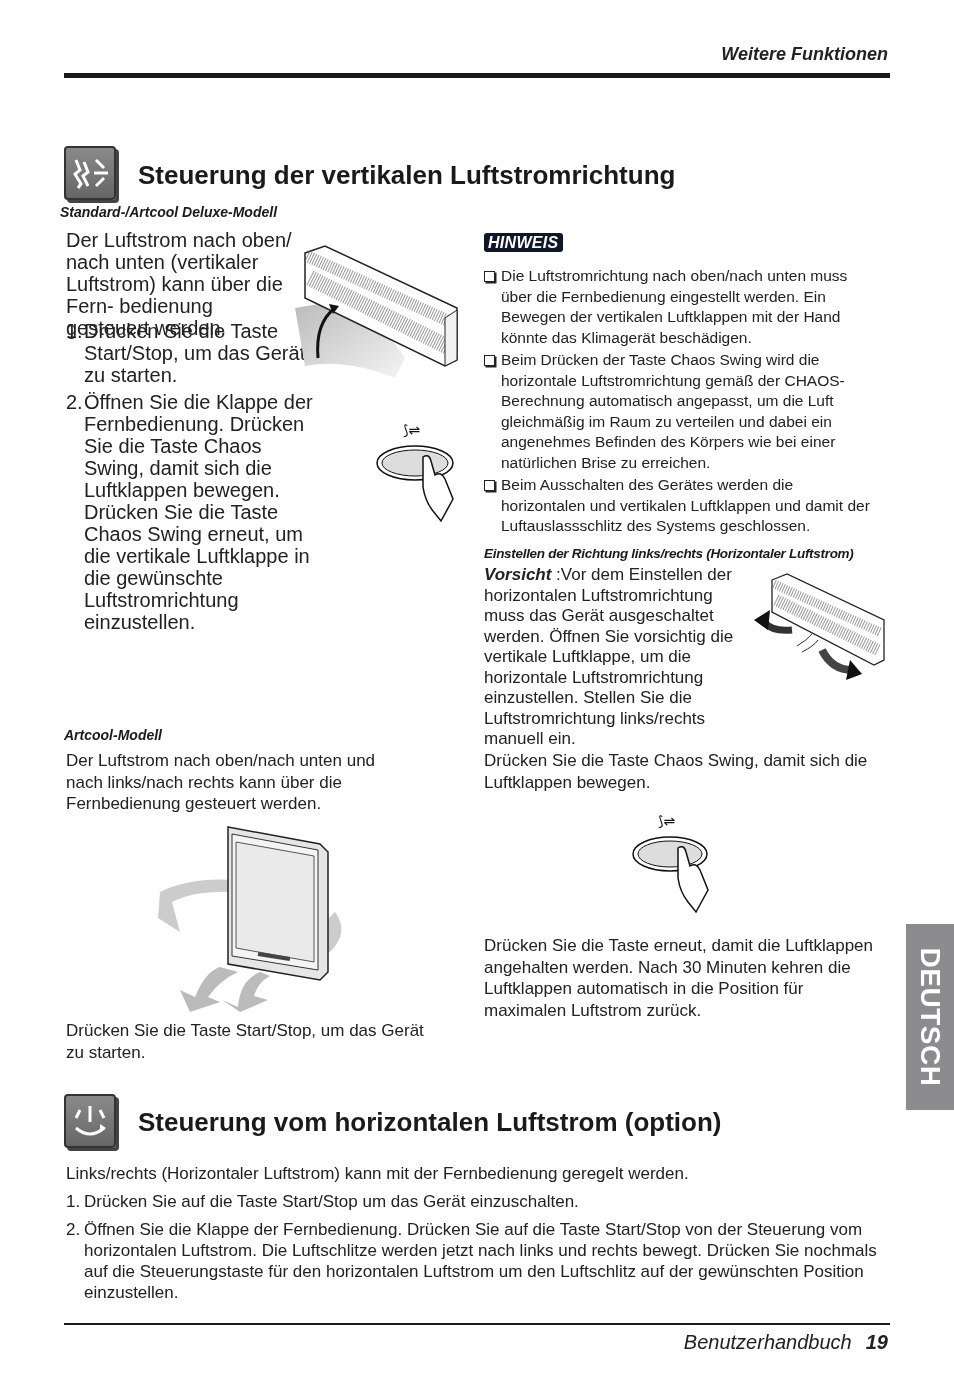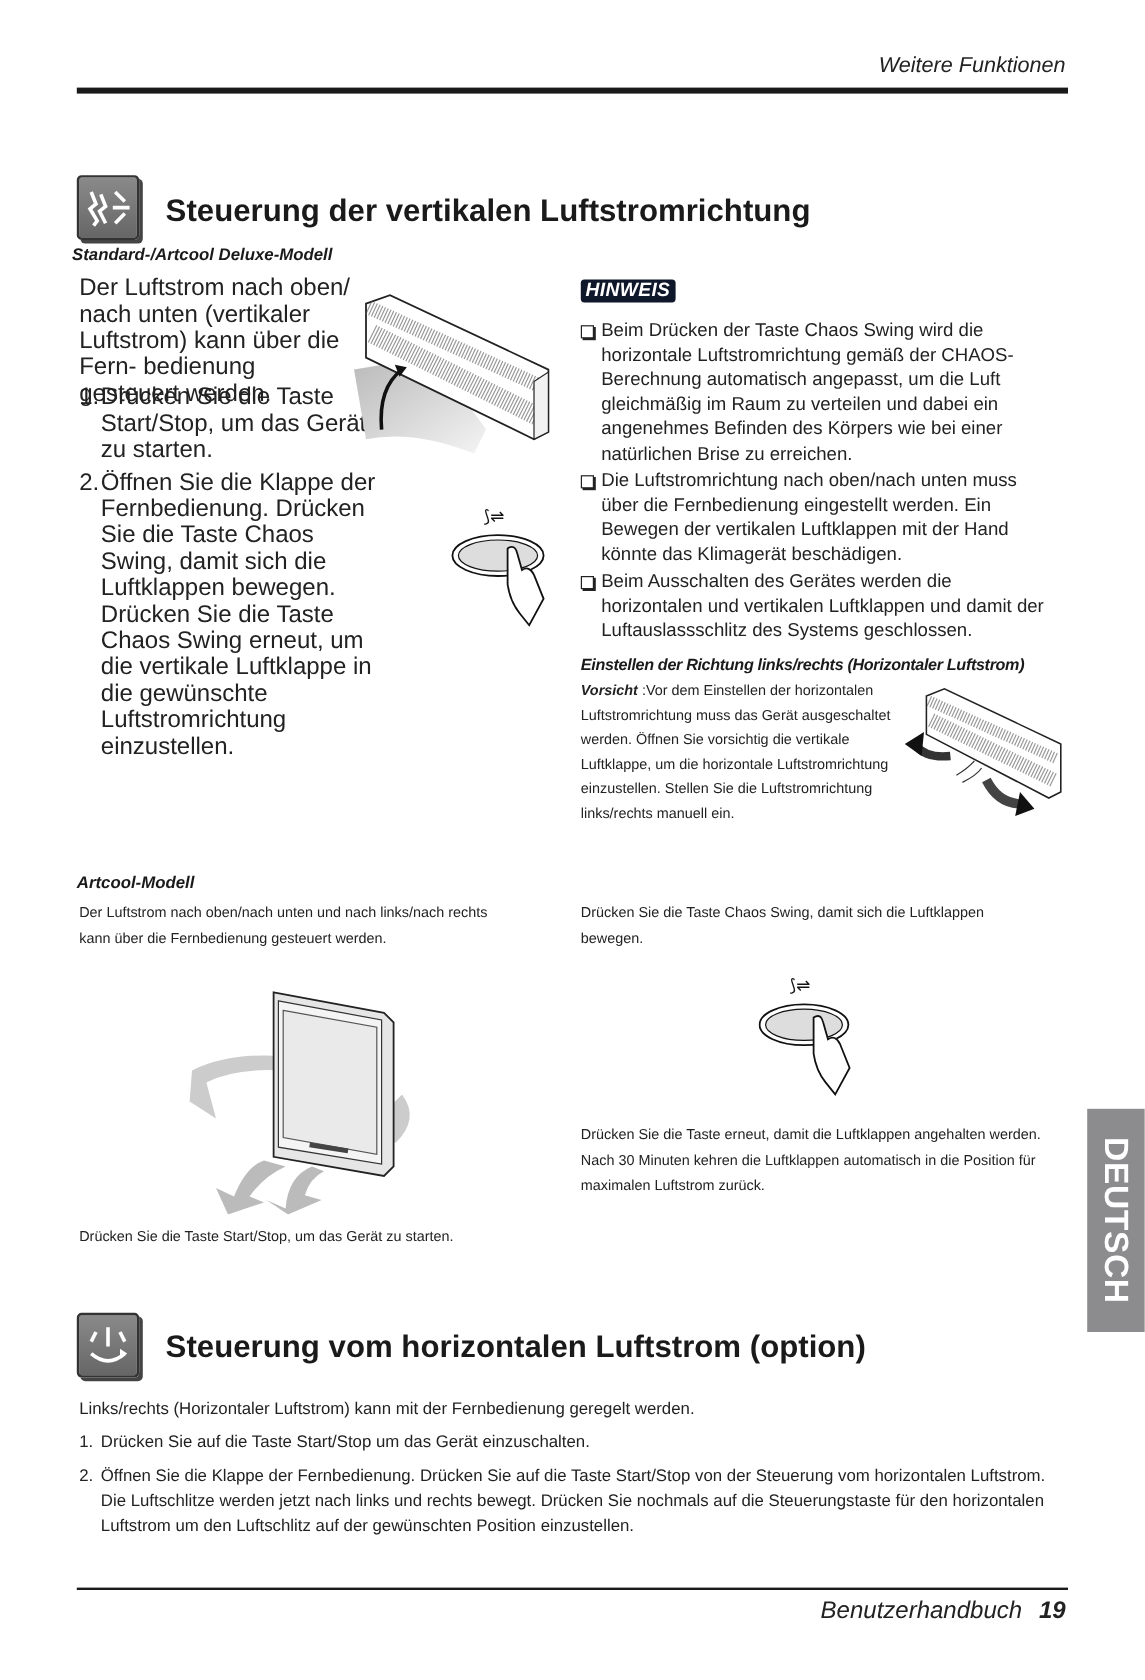--- a/index.html
+++ b/index.html
@@ -1,19 +1,19 @@
 <!DOCTYPE html>
 <html><head>
 <meta charset="utf-8">
 <style>
   html, body { margin: 0; padding: 0; background: #ffffff; }
   body { width: 954px; height: 1400px; position: relative; overflow: hidden;
          font-family: "Liberation Sans", sans-serif; color: #222; }
   .abs { position: absolute; }
-  .header-text { right: 66px; top: 44px; font-size: 18px; font-style: italic; color: #222; }
+  .header-text { right: 66px; top: 44px; font-size: 18px; font-style: italic; color: #222; font-weight: bold; }
   .header-rule { left: 64px; top: 73px; width: 826px; height: 5px; background: #1a1a1a; }
   .footer-rule { left: 64px; top: 1323px; width: 826px; height: 2px; background: #1a1a1a; }
   .footer { right: 66px; top: 1331px; font-size: 20px; color: #222; }
   .footer .manual { font-style: italic; }
   .footer .pagenum { font-weight: bold; font-style: italic; margin-left: 14px; }
 
   .sec-icon { width: 48px; height: 50px; background: linear-gradient(#8a8a8a, #666); border: 2px solid #333;
               border-radius: 4px; box-shadow: 3px 3px 0 #444; }
   .sec-icon svg { width: 48px; height: 50px; }
   .sec-title { font-size: 26px; font-weight: bold; color: #1a1a1a; }
@@ -26,22 +26,22 @@
 
   .hinweis { background: #0f172a; color: #fff; font-weight: bold; font-style: italic; font-size: 16px;
              padding: 1px 4px; border-radius: 3px; letter-spacing: 0.3px; }
   .note-list { margin: 0; padding: 0; list-style: none; font-size: 15.5px; line-height: 20.5px; }
   .note-list li { position: relative; padding-left: 17px; margin-bottom: 2px; }
   .note-list li .box { position: absolute; left: 0; top: 5px; width: 9px; height: 9px; border: 1px solid #222;
                        box-shadow: 1.5px 1.5px 0 #222; }
   .side-tab { left: 906px; top: 924px; width: 48px; height: 186px; background: #8c8c8f; }
   .side-tab span { position: absolute; left: 50%; top: 50%; transform: translate(-50%, -50%) rotate(90deg);
                    color: #fff; font-weight: bold; font-size: 28px; letter-spacing: 0.5px; white-space: nowrap; }
-  .small-text { font-size: 12px; line-height: 20.5px; }
-  .sec2-text { font-size: 14px; line-height: 21px; }
+  .small-text { font-size: 17px; line-height: 20.5px; }
+  .sec2-text { font-size: 17px; line-height: 21px; }
 </style>
 </head>
 <body>
 
 <div class="abs header-text">Weitere Funktionen</div>
 <div class="abs header-rule"></div>
 
 <div class="abs sec-icon" style="left:64px; top:146px;">
   <svg viewBox="0 0 48 50">
     <path d="M10 12 L14 22 L9 26 L15 36 L12 40" stroke="#fff" stroke-width="3" fill="none"></path>
@@ -89,22 +89,22 @@
   <svg viewBox="0 0 90 110" width="90" height="110">
     <text x="28" y="20" font-size="14" font-family="DejaVu Sans, sans-serif" fill="#111">⟆⇌</text>
     <ellipse cx="40" cy="48" rx="38" ry="17" fill="#fff" stroke="#111" stroke-width="1.5"></ellipse>
     <ellipse cx="40" cy="48" rx="33" ry="13" fill="#ddd" stroke="#111"></ellipse>
     <path d="M48 42 Q54 38 56 46 L60 60 Q66 56 70 64 L78 84 L66 106 L58 96 Q50 86 48 72 Z" fill="#fff" stroke="#111" stroke-width="1.5"></path>
   </svg>
 </div>
 
 <div class="abs" style="left:484px; top:234px;"><span class="hinweis">HINWEIS</span></div>
 <ul class="abs note-list" style="left:484px; top:266px; width:390px;">
+  <li><span class="box"></span><span>Die Luftstromrichtung nach oben/nach unten muss über die Fernbedienung eingestellt werden. Ein Bewegen der vertikalen Luftklappen mit der Hand könnte das Klimagerät beschädigen.</span></li>
   <li><span class="box"></span><span>Beim Drücken der Taste Chaos Swing wird die horizontale Luftstromrichtung gemäß der CHAOS-Berechnung automatisch angepasst, um die Luft gleichmäßig im Raum zu verteilen und dabei ein angenehmes Befinden des Körpers wie bei einer natürlichen Brise zu erreichen.</span></li>
-  <li><span class="box"></span><span>Die Luftstromrichtung nach oben/nach unten muss über die Fernbedienung eingestellt werden. Ein Bewegen der vertikalen Luftklappen mit der Hand könnte das Klimagerät beschädigen.</span></li>
   <li><span class="box"></span><span>Beim Ausschalten des Gerätes werden die horizontalen und vertikalen Luftklappen und damit der Luftauslassschlitz des Systems geschlossen.</span></li>
 </ul>
 
 <div class="abs subhead" style="left:484px; top:546px; font-size:13.5px; letter-spacing:-0.3px;text-align:right;">Einstellen der Richtung links/rechts (Horizontaler Luftstrom)</div>
 <div class="abs small-text" style="left:484px; top:565px; width:268px;">
   <span style="font-weight:bold; font-style:italic;">Vorsicht</span><span> :Vor dem Einstellen der horizontalen Luftstromrichtung muss das Gerät ausgeschaltet werden. Öffnen Sie vorsichtig die vertikale Luftklappe, um die horizontale Luftstromrichtung einzustellen. Stellen Sie die Luftstromrichtung links/rechts  manuell ein.</span>
 </div>
 <div class="abs" style="left:752px; top:570px; width:135px; height:115px;">
   <svg viewBox="0 0 135 115" width="135" height="115">
     <path d="M20 10 L35 4 L132 50 L132 90 L122 95 L20 42 Z" fill="#fff" stroke="#222" stroke-width="1.3"></path>

